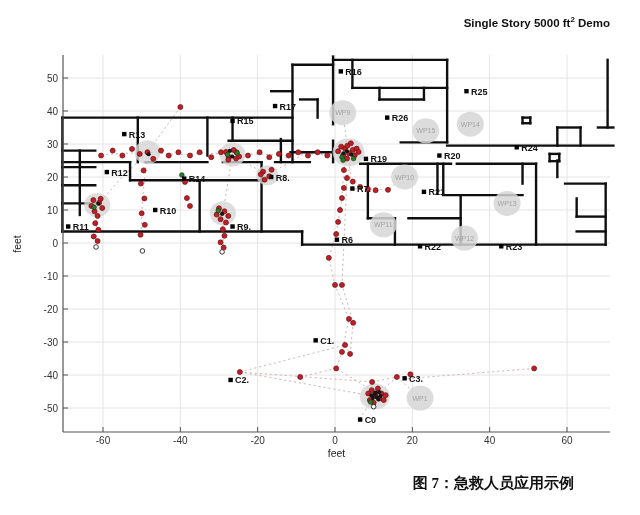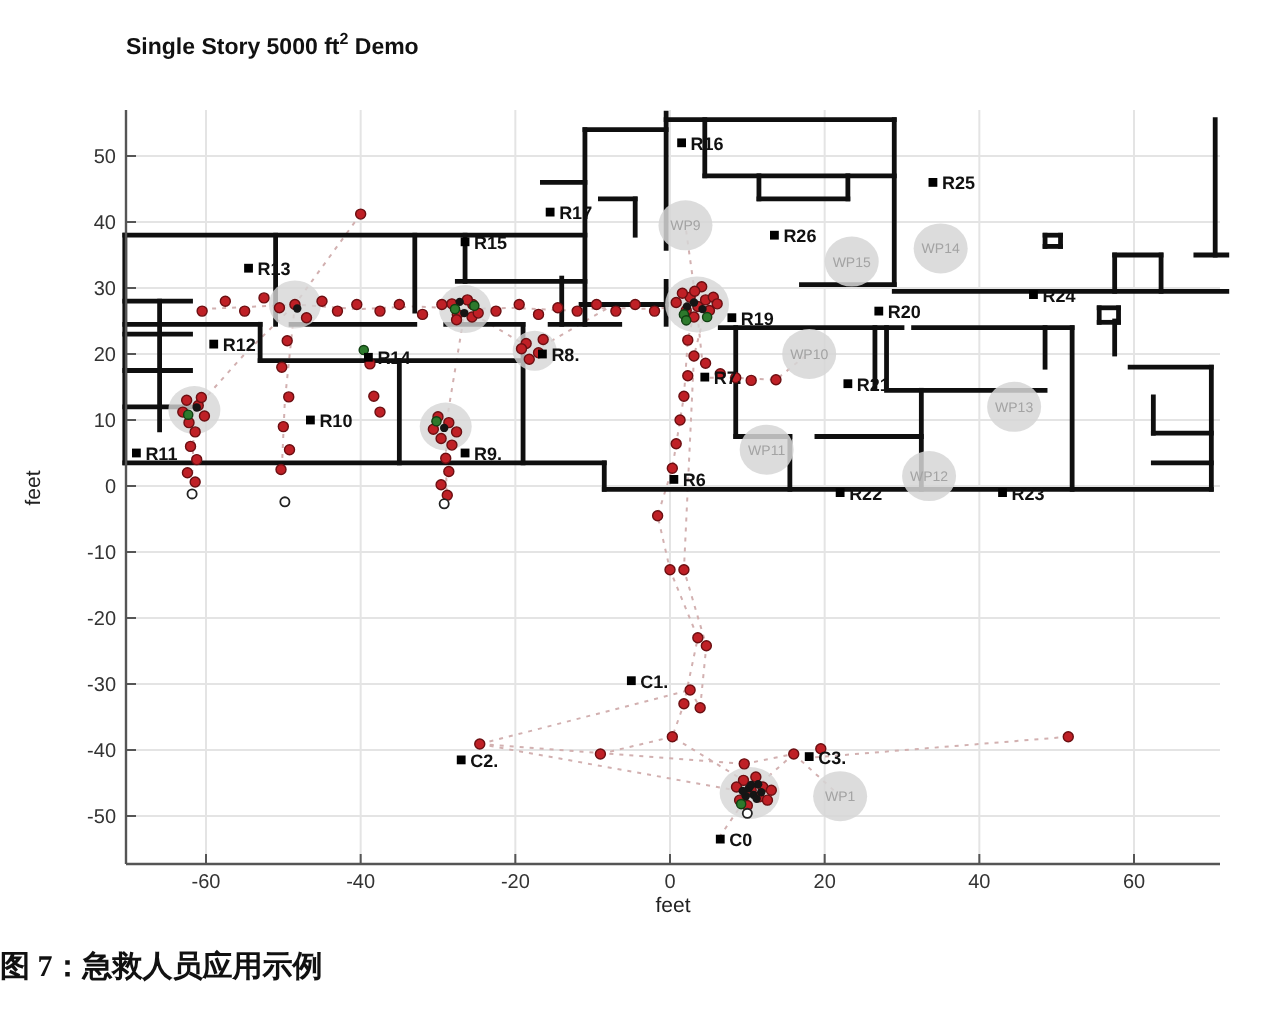--- a/index.html
+++ b/index.html
@@ -1,26 +1,26 @@
 <!DOCTYPE html>
 <html><head>
 <meta charset="utf-8">
 <style>
   html,body{margin:0;padding:0;background:#fff;}
   .page{position:relative;width:640px;height:515px;background:#ffffff;overflow:hidden;
         font-family:"Liberation Sans","DejaVu Sans",sans-serif;}
-  .chart-title{position:absolute;left:63px;top:13px;width:547px;text-align:left;
+  .chart-title{position:absolute;left:63px;top:13px;width:547px;text-align:right;
         font-size:11.5px;font-weight:bold;color:#111;line-height:13px;}
   .chart-title sup{font-size:8px;}
   #chart{position:absolute;left:0;top:0;}
   .x-label{position:absolute;left:63px;top:447px;width:547px;text-align:center;
         font-size:10.5px;color:#222;}
   .y-label{position:absolute;left:8px;top:238px;font-size:10.5px;color:#222;
         transform:rotate(-90deg);transform-origin:center;}
-  .caption{position:absolute;left:0;top:474px;width:574px;text-align:left;
+  .caption{position:absolute;left:0;top:474px;width:574px;text-align:right;
         font-size:15px;font-weight:bold;color:#111;
         font-family:"Liberation Serif","DejaVu Serif",serif;}
 </style>
 </head>
 <body>
 
 <div class="page">
   <div class="chart-title">
     <div><span>Single Story 5000 ft</span><sup>2</sup><span> Demo</span></div>
   </div>

